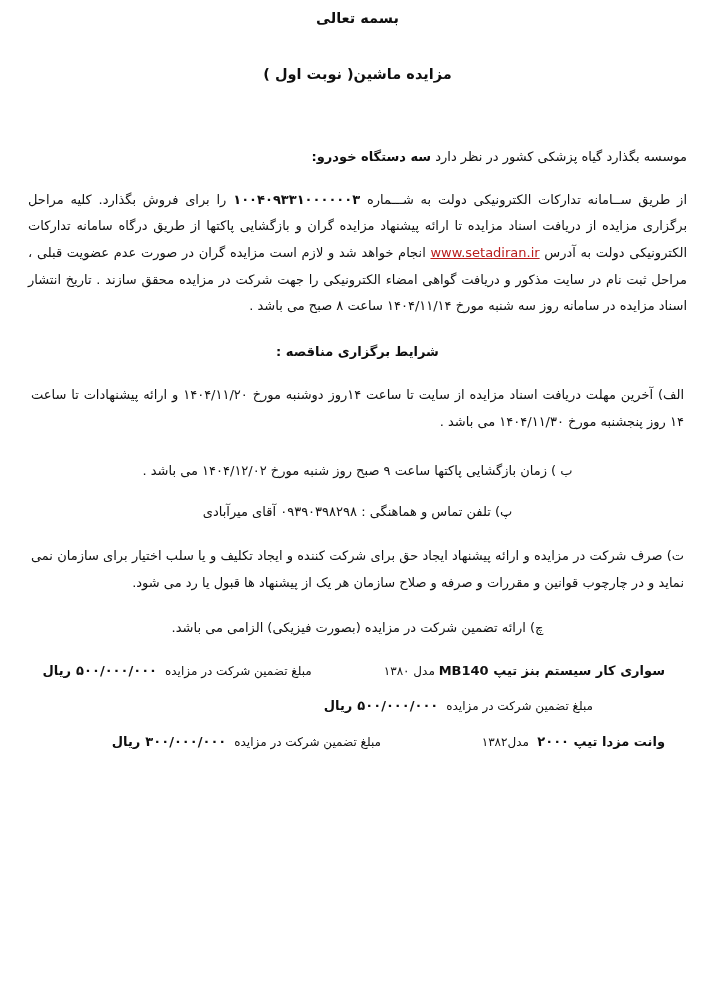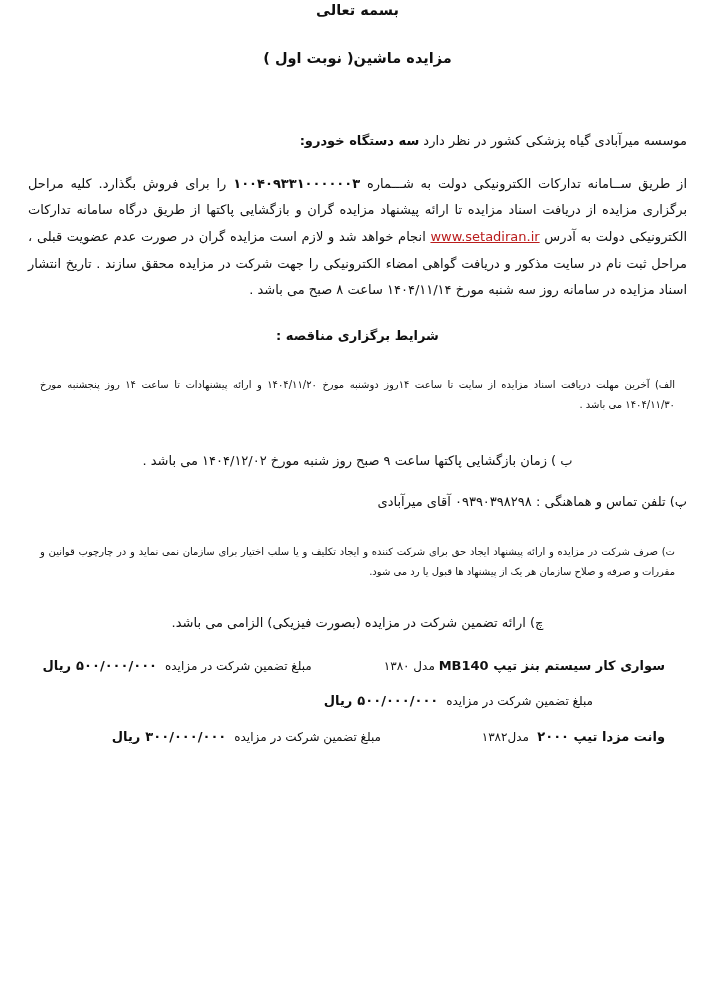--- a/index.html
+++ b/index.html
@@ -23,21 +23,21 @@
     box-sizing: border-box;
     padding: 0 28px;
   }
 
   
   .doc-basmala {
     text-align: center;
     font-size: 14.5px;
     font-weight: bold;
     letter-spacing: 0.2px;
-    margin: 0;
+    margin: 8px;
     line-height: 1.4;
   }
 
   .doc-title {
     text-align: center;
     font-size: 14.5px;
     font-weight: bold;
     margin: 0;
     padding-top: 28px;
     line-height: 1.4;
@@ -81,39 +81,39 @@
   .section-heading {
     margin: 0;
     padding-top: 24px;
     font-size: 13px;
     font-weight: bold;
     text-align: center;
   }
 
   
   .clause {
-    margin: 12px;
-    font-size: 10px;
+    margin: 3px;
+    font-size: 13px;
     line-height: 2.05;
     text-align: justify;
     text-align-last: right;
   }
 
   .clause-center {
     margin: 0;
     font-size: 13px;
     line-height: 2.0;
     text-align: center;
   }
 
   .clause-rightish {
     margin: 0;
     font-size: 13px;
     line-height: 2.0;
-    text-align: right;
+    text-align: center;
   }
 
   
   .vehicle-list {
     padding-top: 20px;
   }
 
   .vehicle-row {
     display: flex;
     flex-direction: row;
@@ -178,21 +178,21 @@
 </head>
 <body>
 
 <div class="page">
 
   <div class="doc-basmala">بسمه تعالی</div>
 
   <div class="doc-title">مزایده ماشین( نوبت اول )</div>
 
   <p class="intro-line">
-    <span>موسسه میرآبادی گیاه پزشکی کشور در نظر دارد </span><span class="bold-frag">سه دستگاه خودرو:</span>
+    <span>موسسه بگذارد گیاه پزشکی کشور در نظر دارد </span><span class="bold-frag">سه دستگاه خودرو:</span>
   </p>
 
   <p class="body-para para-gap-lg">
     <span>از طریق ســامانه تدارکات الکترونیکی دولت به شـــماره </span><span style="font-weight:bold">۱۰۰۴۰۹۳۳۱۰۰۰۰۰۰۳</span><span> را برای فروش بگذارد. کلیه مراحل برگزاری مزایده از دریافت اسناد مزایده تا ارائه پیشنهاد مزایده گران و بازگشایی پاکتها از طریق درگاه سامانه تدارکات الکترونیکی دولت به آدرس </span><a class="site-link" href="#">www.setadiran.ir</a><span> انجام خواهد شد و لازم است مزایده گران در صورت عدم عضویت قبلی ، مراحل ثبت نام در سایت مذکور و دریافت گواهی امضاء الکترونیکی را جهت شرکت در مزایده محقق سازند . تاریخ انتشار اسناد مزایده در سامانه روز سه شنبه مورخ ۱۴۰۴/۱۱/۱۴ ساعت ۸ صبح می باشد .</span>
   </p>
 
   <div class="section-heading">شرایط برگزاری مناقصه :</div>
 
   <p class="clause para-gap-lg">الف)  آخرین مهلت دریافت اسناد مزایده از سایت تا ساعت ۱۴روز  دوشنبه مورخ ۱۴۰۴/۱۱/۲۰  و ارائه پیشنهادات تا ساعت ۱۴ روز  پنجشنبه  مورخ ۱۴۰۴/۱۱/۳۰ می باشد .</p>
 

